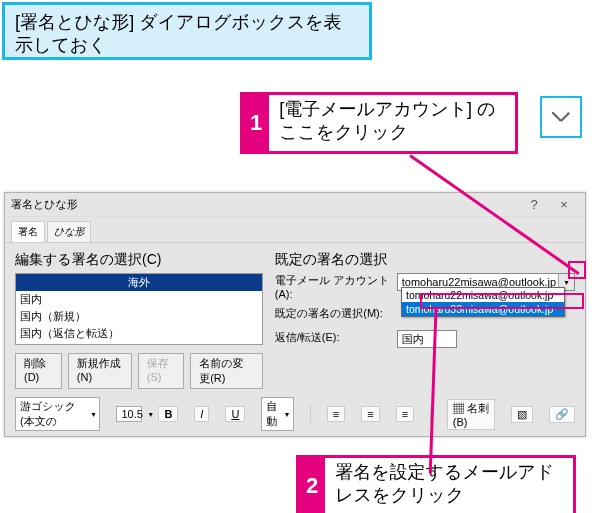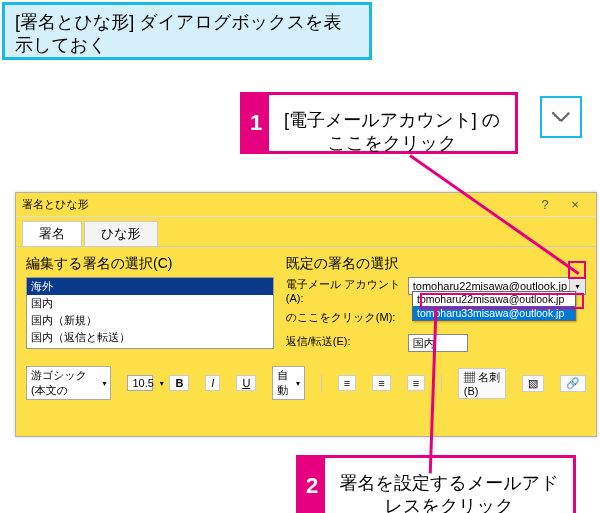--- a/index.html
+++ b/index.html
@@ -27,75 +27,74 @@
     background: #e4007f;
     color: #fff;
     font-size: 22px;
     font-weight: bold;
     width: 40px;
     display: flex;
     align-items: center;
     justify-content: center;
   }
   .callout .txt {
-    padding: 14px 10px;
+    padding: 3px 10px;
     font-size: 18px;
     line-height: 1.3;
-    text-align: center;
   }
   .callout1 { top: 92px; left: 240px; width: 278px; height: 62px; }
   .callout2 { top: 455px; left: 296px; width: 280px; height: 62px; }
   
   .chevbox {
     position: absolute;
     top: 96px; left: 540px;
     width: 42px; height: 42px;
     border: 2px solid #19b9e8;
     display: flex; align-items: center; justify-content: center;
   }
   .chevbox svg { width: 20px; height: 14px; }
   
   .dialog {
     position: absolute;
-    top: 192px; left: 15px;
+    top: 192px; left: 4px;
     width: 582px; height: 245px;
     border: 1px solid #b0b0b0;
-    background: #fde047;
+    background: #e5e5e5;
     font-size: 11px;
     box-shadow: 0 0 3px rgba(0,0,0,0.2);
   }
   .titlebar {
     height: 24px;
     border-bottom: 1px solid #ddd;
     display: flex;
     align-items: center;
     padding: 0 6px;
     font-size: 11px;
   }
   .titlebar .spacer { flex: 1; }
   .titlebar .wbtn { width: 30px; text-align: center; color: #555; font-size: 13px; }
   
   .tabs { display: flex; padding: 4px 6px 0 6px; gap: 2px; border-bottom: 1px solid #ccc; }
-  .tab { padding: 3px 16px; border: 1px solid #ccc; border-bottom: none; background: #fff; font-size: 13px; }
-  .tab.inactive { background: #f4f4f4; }
+  .tab { padding: 3px 6px; border: 1px solid #ccc; border-bottom: none; background: #fff; font-size: 10px; }
+  .tab.inactive { background: #f4f4f4; font-style: italic; }
   
   .body-area { padding: 8px 10px; display: flex; gap: 12px; }
   .leftcol { width: 270px; }
   .rightcol { flex: 1; }
   .section-label { font-size: 14px; margin-bottom: 4px; }
   
   .listbox {
     border: 1px solid #999;
     height: 72px;
     background: #fff;
     overflow: hidden;
     font-size: 11px;
   }
   .listbox .row { padding: 1px 4px; }
-  .listbox .row.sel { background: #0a3a8a; color: #fff; }
+  .listbox .row.sel { background: #0a3a8a; color: #fff; text-align: center; }
   
   .btnrow { margin-top: 8px; display: flex; gap: 6px; }
   .btn {
     border: 1px solid #aaa;
     padding: 2px 8px;
     background: #f0f0f0;
     font-size: 11px;
   }
   .btn.disabled { color: #aaa; }
   
@@ -178,34 +177,40 @@
 
   <div class="body-area">
     <div class="leftcol">
       <div class="section-label">編集する署名の選択(C)</div>
       <div class="listbox">
         <div class="row sel">海外</div>
         <div class="row">国内</div>
         <div class="row">国内（新規）</div>
         <div class="row">国内（返信と転送）</div>
       </div>
+      <div class="btnrow">
+        <div class="btn">削除(D)</div>
+        <div class="btn">新規作成(N)</div>
+        <div class="btn disabled">保存(S)</div>
+        <div class="btn">名前の変更(R)</div>
+      </div>
     </div>
 
     <div class="rightcol" style="position:relative;">
       <div class="section-label">既定の署名の選択</div>
 
       <div class="formrow">
         <span class="lbl">電子メール アカウント(A):</span>
         <div class="select-shell">
           <span>tomoharu22misawa@outlook.jp</span>
           <span class="arrow">▾</span>
         </div>
       </div>
       <div class="formrow">
-        <span class="lbl">のここをクリック(M):</span>
+        <span class="lbl">既定の署名の選択(M):</span>
         <div class="select-shell" style="visibility:hidden;"></div>
       </div>
       <div class="formrow">
         <span class="lbl">返信/転送(E):</span>
         <div class="select-shell" style="flex:0 0 60px;">
           <span>国内</span>
         </div>
       </div>
 
       <div class="dropdown" style="top:36px;">

